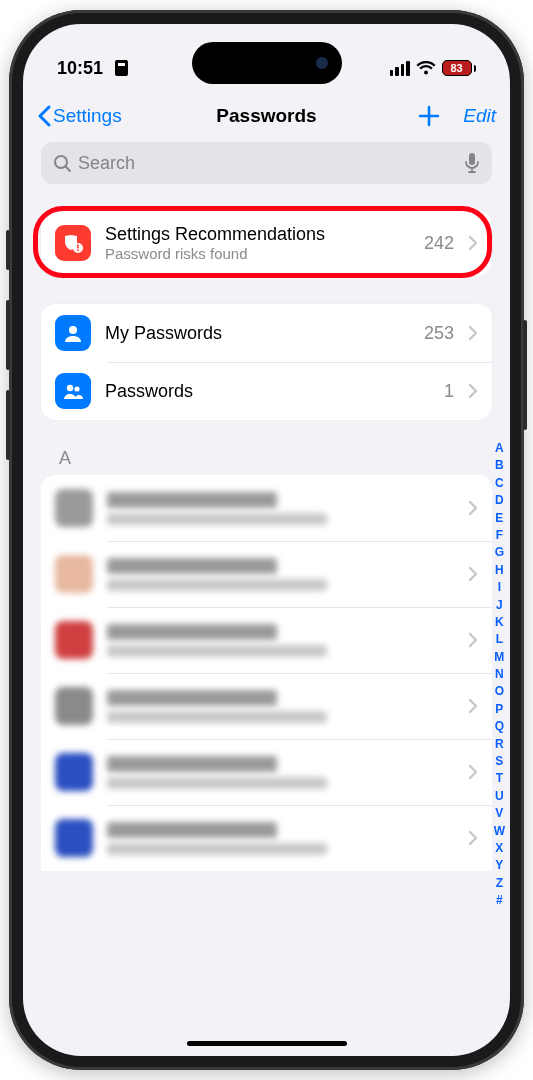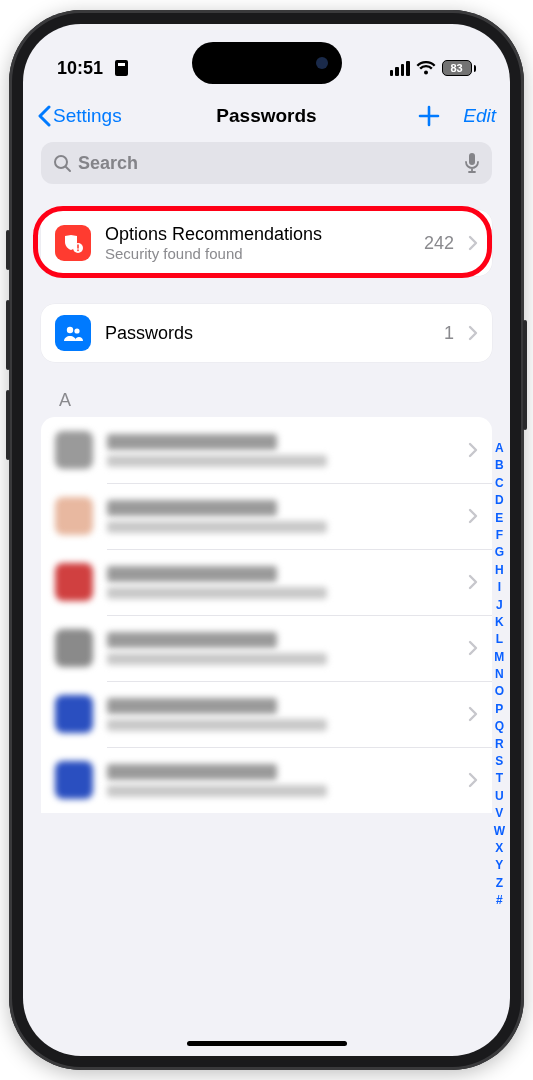--- a/index.html
+++ b/index.html
@@ -38,39 +38,39 @@
   .status-left { display:flex; align-items:center; gap:12px; }
   .card-ic { width:13px; height:16px; background:#000; border-radius:2px; position:relative; }
   .card-ic::after{content:""; position:absolute; top:3px; left:3px; right:3px; height:3px; background:#fff;}
   .status-right { display:flex; align-items:center; gap:6px; }
   .sig { display:flex; align-items:flex-end; gap:2px; }
   .sig span { width:3.5px; background:#000; border-radius:1px; }
   .sig span:nth-child(1){height:6px} .sig span:nth-child(2){height:9px}
   .sig span:nth-child(3){height:12px} .sig span:nth-child(4){height:15px}
   .wifi-ic svg{display:block}
   .batt { display:flex; align-items:center; gap:2px; }
-  .batt-body{ width:30px; height:16px; border:1.5px solid #000; border-radius:5px; position:relative; background:#737373;}
+  .batt-body{ width:30px; height:16px; border:1.5px solid #000; border-radius:5px; position:relative; background:#b91c1c;}
   .batt-body span{ position:absolute; width:100%; text-align:center; font-size:11px; font-weight:700; color:#fff; line-height:14px; top:-0.5px;}
   .batt-tip{ width:2.5px; height:7px; background:#000; border-radius:0 2px 2px 0;}
 
   .content { position:absolute; top:66px; left:0; right:0; bottom:0; overflow:hidden; }
 
   .navbar {
     height: 52px; display:flex; align-items:center; justify-content:space-between;
     padding: 0 14px; background:#f2f2f7;
   }
   .nav-left { display:flex; align-items:flex-start; color:#007aff; font-size:19px; gap:2px;}
   .chev-back svg{display:block}
   .nav-title { font-size:19px; font-weight:600; color:#000; position:absolute; left:50%; transform:translateX(-50%);}
   .nav-right{ display:flex; align-items:center; gap:22px; color:#007aff; font-size:19px;font-style:italic;}
   .plus-ic svg{display:block}
 
   .search-wrap{ padding: 0 18px 12px; }
   .search {
-    background:#e3e3e9; border-radius:12px; height:42px; display:flex; align-items:center; padding:0 12px; gap:6px;font-weight:bold;
+    background:#e3e3e9; border-radius:12px; height:42px; display:flex; align-items:center; padding:0 12px; gap:6px;
   }
   .search-mag svg{display:block}
   .search-input{ flex:1; color:#848489; font-size:18px; }
   .search-mic svg{display:block}
 
   .scroll { padding: 14px 18px 0; position:relative; }
 
   .group {
     background:#fff; border-radius:14px; overflow:hidden; margin-bottom: 28px;
     box-shadow: 0 0 0 0.5px rgba(0,0,0,.04);
@@ -213,33 +213,50 @@
           <div class="group" style="position:relative;">
             <div class="row" style="min-height:66px;">
               <div class="app-icon ic-red">
                 <svg width="22" height="22" viewBox="0 0 22 22">
                     <path d="M8 2l6 1v6c0 4-3 7-6 8-3-1-6-4-6-8V3z" fill="#fff" transform="translate(1,1)"></path>
                     <circle cx="16" cy="16" r="5" fill="#fff"></circle>
                     <path d="M16 13v3m0 2v.5" stroke="#ff3b30" stroke-width="1.6" stroke-linecap="round"></path>
                   </svg>
               </div>
               <div class="row-body">
-                <div class="row-title">Options Recommendations</div>
-                <div class="row-sub">Security found found</div>
+                <div class="row-title">Settings Recommendations</div>
+                <div class="row-sub">Password risks found</div>
               </div>
               <div class="row-count">242</div>
               <span class="chev">
                 <svg width="10" height="16" viewBox="0 0 10 16">
                     <path d="M2 2l6 6-6 6" stroke="#c7c7cc" stroke-width="2.4" fill="none" stroke-linecap="round" stroke-linejoin="round"></path>
                   </svg>
               </span>
             </div>
           </div>
 
           <div class="group">
+            <div class="row">
+              <div class="app-icon ic-blue">
+                <svg width="22" height="22" viewBox="0 0 22 22">
+                    <circle cx="11" cy="8" r="4" fill="#fff"></circle>
+                    <path d="M3 20c0-4 4-6 8-6s8 2 8 6z" fill="#fff"></path>
+                  </svg>
+              </div>
+              <div class="row-body">
+                <div class="row-title">My Passwords</div>
+              </div>
+              <div class="row-count">253</div>
+              <span class="chev">
+                <svg width="10" height="16" viewBox="0 0 10 16">
+                    <path d="M2 2l6 6-6 6" stroke="#c7c7cc" stroke-width="2.4" fill="none" stroke-linecap="round" stroke-linejoin="round"></path>
+                  </svg>
+              </span>
+            </div>
             <div class="row">
               <div class="app-icon ic-blue">
                 <svg width="22" height="22" viewBox="0 0 22 22">
                     <circle cx="8" cy="8" r="3.2" fill="#fff"></circle>
                     <circle cx="15" cy="9" r="2.6" fill="#fff"></circle>
                     <path d="M2 19c0-3 3-5 6-5s6 2 6 5z" fill="#fff"></path>
                     <path d="M13 19c0-2.4 2-4 4-4s4 1.4 4 4z" fill="#fff"></path>
                   </svg>
               </div>
               <div class="row-body">

